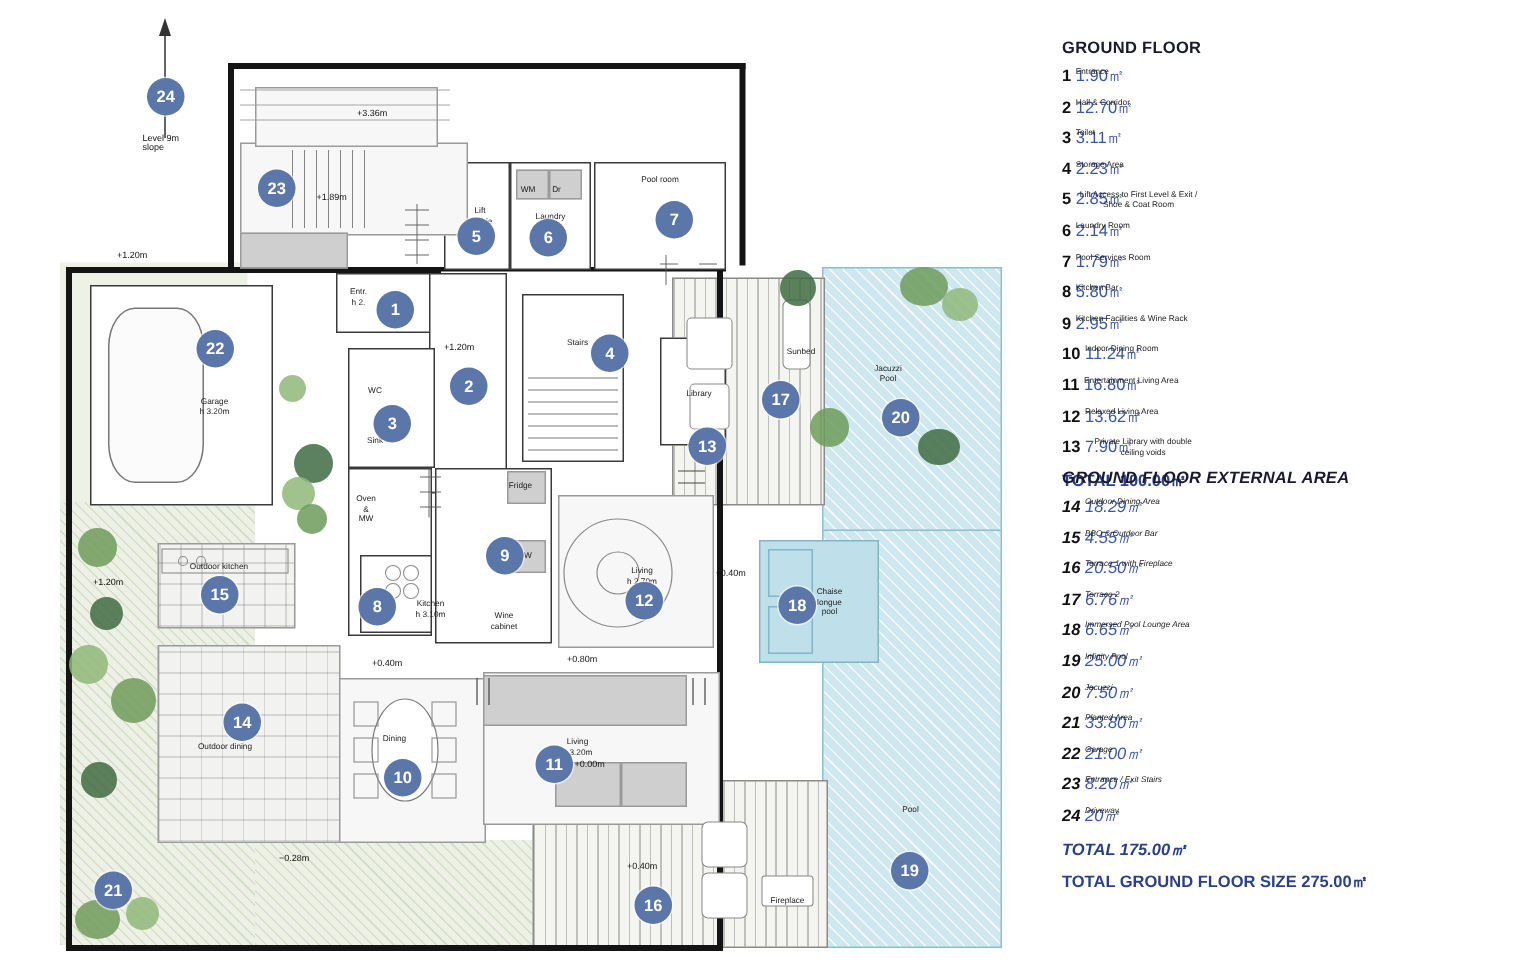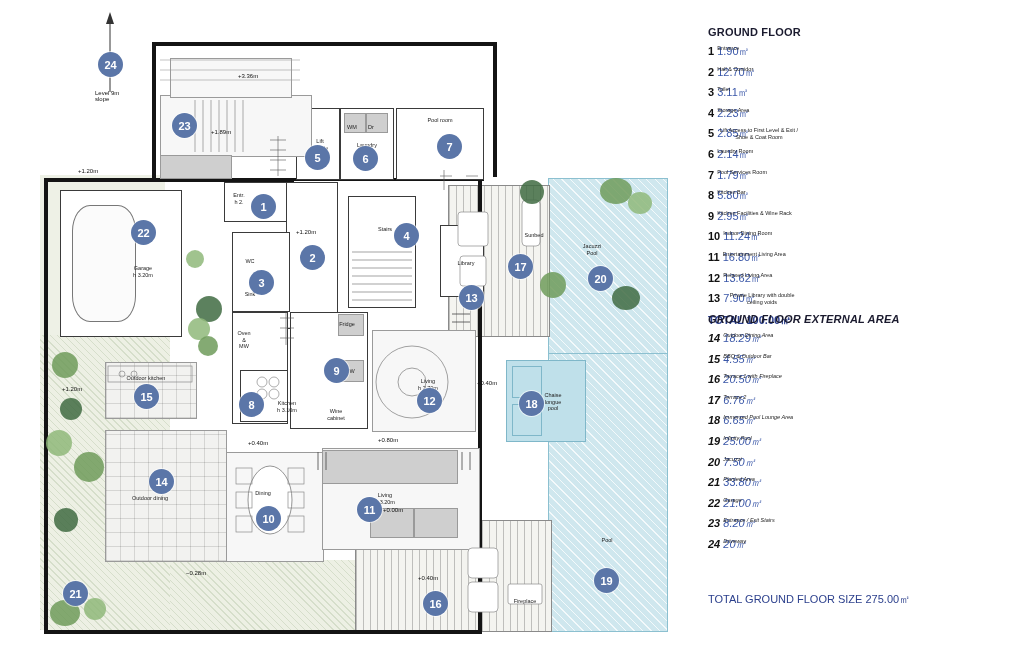--- a/index.html
+++ b/index.html
@@ -24,21 +24,21 @@
   .legend .sect{position:absolute;left:8px;}
   .legend .row{
     margin:0 0 8.6px 0;line-height:12px;white-space:nowrap;
   }
   .legend .row .num{font-weight:bold;color:#111;}
   .legend .row .lbl{color:#222;}
   .legend .row .area{color:#3a57a8;}
   .legend .total{color:#2b3f8c;font-weight:bold;margin-top:2px;}
   .legend .grand{
     position:absolute;left:8px;top:580px;
-    color:#2b3f8c;font-weight:normal;font-size:11px;margin-top:12px;
+    color:#2b3f8c;font-weight:bold;font-size:11px;
   }
 
   
   .grass{position:absolute;background:#eef1e6;}
   .hatchgrass{
     position:absolute;
     background:
       repeating-linear-gradient(45deg, rgba(120,150,100,.20) 0 1px, transparent 1px 5px),
       #edf0e4;
   }
@@ -374,16 +374,17 @@
         <div class="row"><span class="num">16</span> <span class="lbl">Terrace 1 with Fireplace</span> <span class="area">20.50㎡</span></div>
         <div class="row"><span class="num">17</span> <span class="lbl">Terrace 2</span> <span class="area">6.76㎡</span></div>
         <div class="row"><span class="num">18</span> <span class="lbl">Immersed Pool Lounge Area</span> <span class="area">6.65㎡</span></div>
         <div class="row"><span class="num">19</span> <span class="lbl">Infinity Pool</span> <span class="area">25.00㎡</span></div>
         <div class="row"><span class="num">20</span> <span class="lbl">Jacuzzi</span> <span class="area">7.50㎡</span></div>
         <div class="row"><span class="num">21</span> <span class="lbl">Planted Area</span> <span class="area">33.80㎡</span></div>
         <div class="row"><span class="num">22</span> <span class="lbl">Garage</span> <span class="area">21.00㎡</span></div>
         <div class="row"><span class="num">23</span> <span class="lbl">Entrance / Exit Stairs</span> <span class="area">8.20㎡</span></div>
         <div class="row"><span class="num">24</span> <span class="lbl">Driveway</span> <span class="area">20㎡</span></div>
       </div>
+    <div class="total">TOTAL 175.00㎡</div>
   </div>
 
   <div class="grand">TOTAL GROUND FLOOR SIZE 275.00㎡</div>
 </div>
 
 </body></html>

